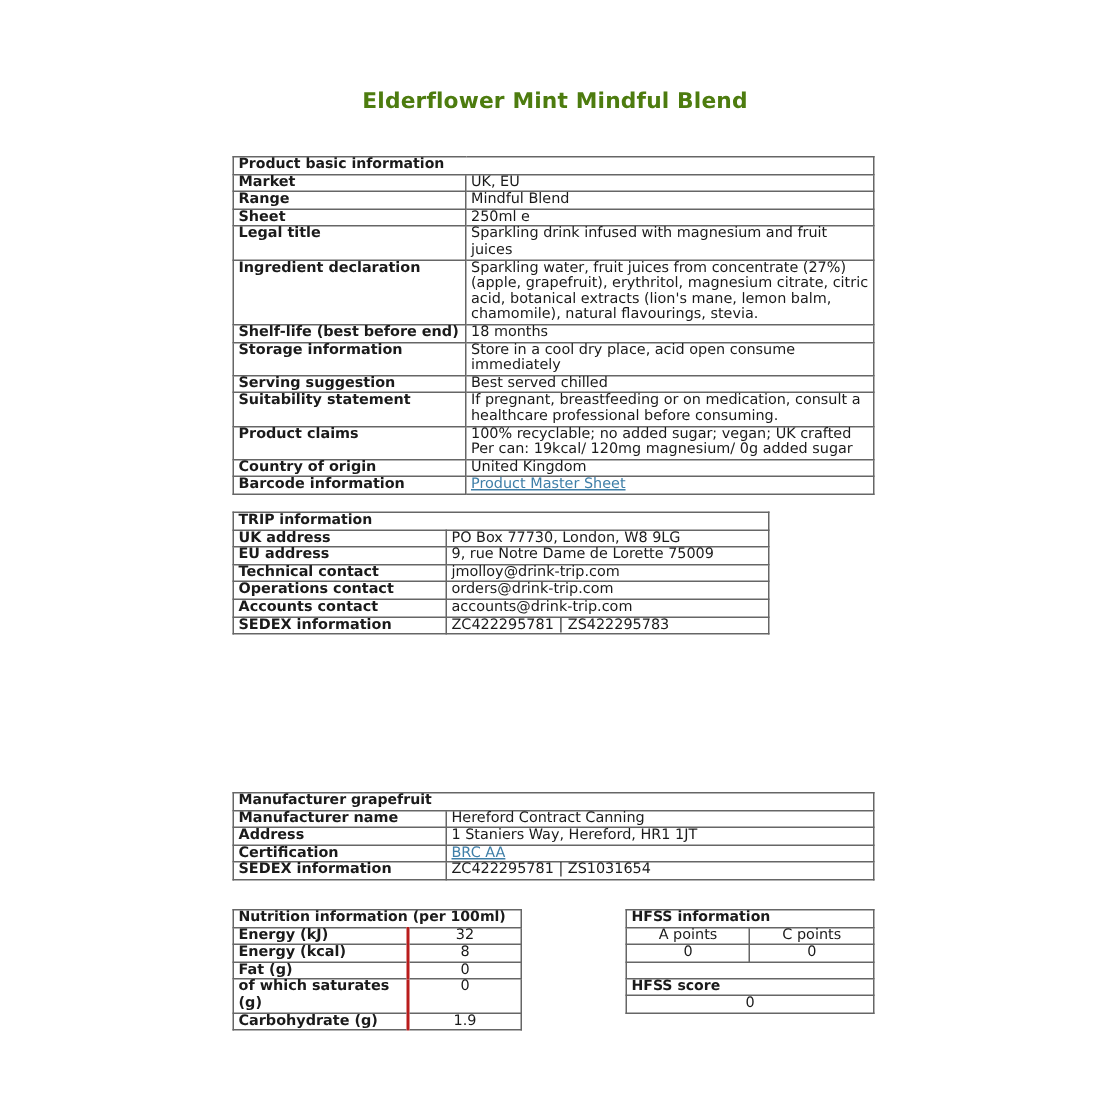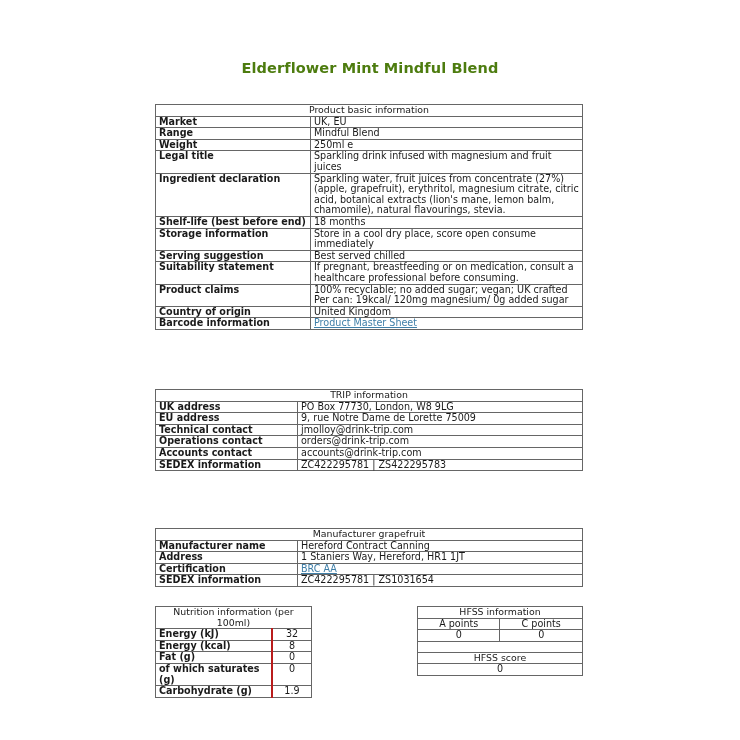--- a/index.html
+++ b/index.html
@@ -2,32 +2,32 @@
 <html><head>
 <meta charset="utf-8">
 <style>
   html, body { margin:0; padding:0; background:#ffffff; }
   body { width:740px; height:740px; position:relative; overflow:hidden;
          font-family:"DejaVu Sans", "Liberation Sans", sans-serif; color:#1a1a1a; }
   .title { position:absolute; left:0; top:60px; width:740px; text-align:center;
            font-size:14.5px; font-weight:bold; letter-spacing:0.1px; color:#4d7c0f; }
   table { position:absolute; border-collapse:collapse; font-size:9.6px; line-height:10.6px; }
   td, th { border:1px solid #666; padding:0 3px; vertical-align:top; }
-  th { font-weight:normal; text-align:center; font-size:9.4px; }
+  th { font-weight:bold; text-align:left; font-size:9.4px; }
   td.lbl { font-weight:bold; }
   td.val { font-weight:normal; }
   .link { color:#3f7fa8; text-decoration:underline; }
   table.outer { border:1.5px solid #444; }
   #t1 { left:155px; top:104px; width:428px; }
   #t1 td.lbl { width:148px;margin-top:24px; }
-  #t2 { left:155px; top:341px; width:428px;margin-top:48px; }
+  #t2 { left:155px; top:341px; width:358px; }
   #t2 td.lbl { width:135px; }
   #t3 { left:155px; top:528px; width:428px; }
   #t3 td.lbl { width:135px; }
-  #t4 { left:155px; top:606px; width:157px; }
+  #t4 { left:155px; top:606px; width:193px; }
   #t4 td.lbl { width:109px; border-right:2px solid #b91c1c; }
   #t4 td.val { text-align:center;margin-left:28px; }
   #t5 { left:417px; top:606px; width:166px; }
   #t5 td { text-align:center; }
   #t5 tr.gap td { border-left:1px solid #666; border-right:1px solid #666; height:10px; }
 </style>
 </head>
 <body>
 
 <div class="title">Elderflower Mint Mindful Blend</div>
@@ -39,38 +39,38 @@
       </tr>
   <tr>
     <td class="lbl">Market</td>
     <td class="val">UK, EU</td>
       </tr>
   <tr>
     <td class="lbl">Range</td>
     <td class="val">Mindful Blend</td>
       </tr>
   <tr>
-    <td class="lbl">Weight</td>
+    <td class="lbl">Sheet</td>
     <td class="val">250ml e</td>
       </tr>
   <tr>
     <td class="lbl">Legal title</td>
     <td class="val">Sparkling drink infused with magnesium and fruit juices</td>
       </tr>
   <tr>
     <td class="lbl">Ingredient declaration</td>
     <td class="val">Sparkling water, fruit juices from concentrate (27%) (apple, grapefruit), erythritol, magnesium citrate, citric acid, botanical extracts (lion's mane, lemon balm, chamomile), natural flavourings, stevia.</td>
       </tr>
   <tr>
     <td class="lbl">Shelf-life (best before end)</td>
     <td class="val">18 months</td>
       </tr>
   <tr>
     <td class="lbl">Storage information</td>
-    <td class="val">Store in a cool dry place, score open consume immediately</td>
+    <td class="val">Store in a cool dry place, acid open consume immediately</td>
       </tr>
   <tr>
     <td class="lbl">Serving suggestion</td>
     <td class="val">Best served chilled</td>
       </tr>
   <tr>
     <td class="lbl">Suitability statement</td>
     <td class="val">If pregnant, breastfeeding or on medication, consult a healthcare professional before consuming.</td>
       </tr>
   <tr>

